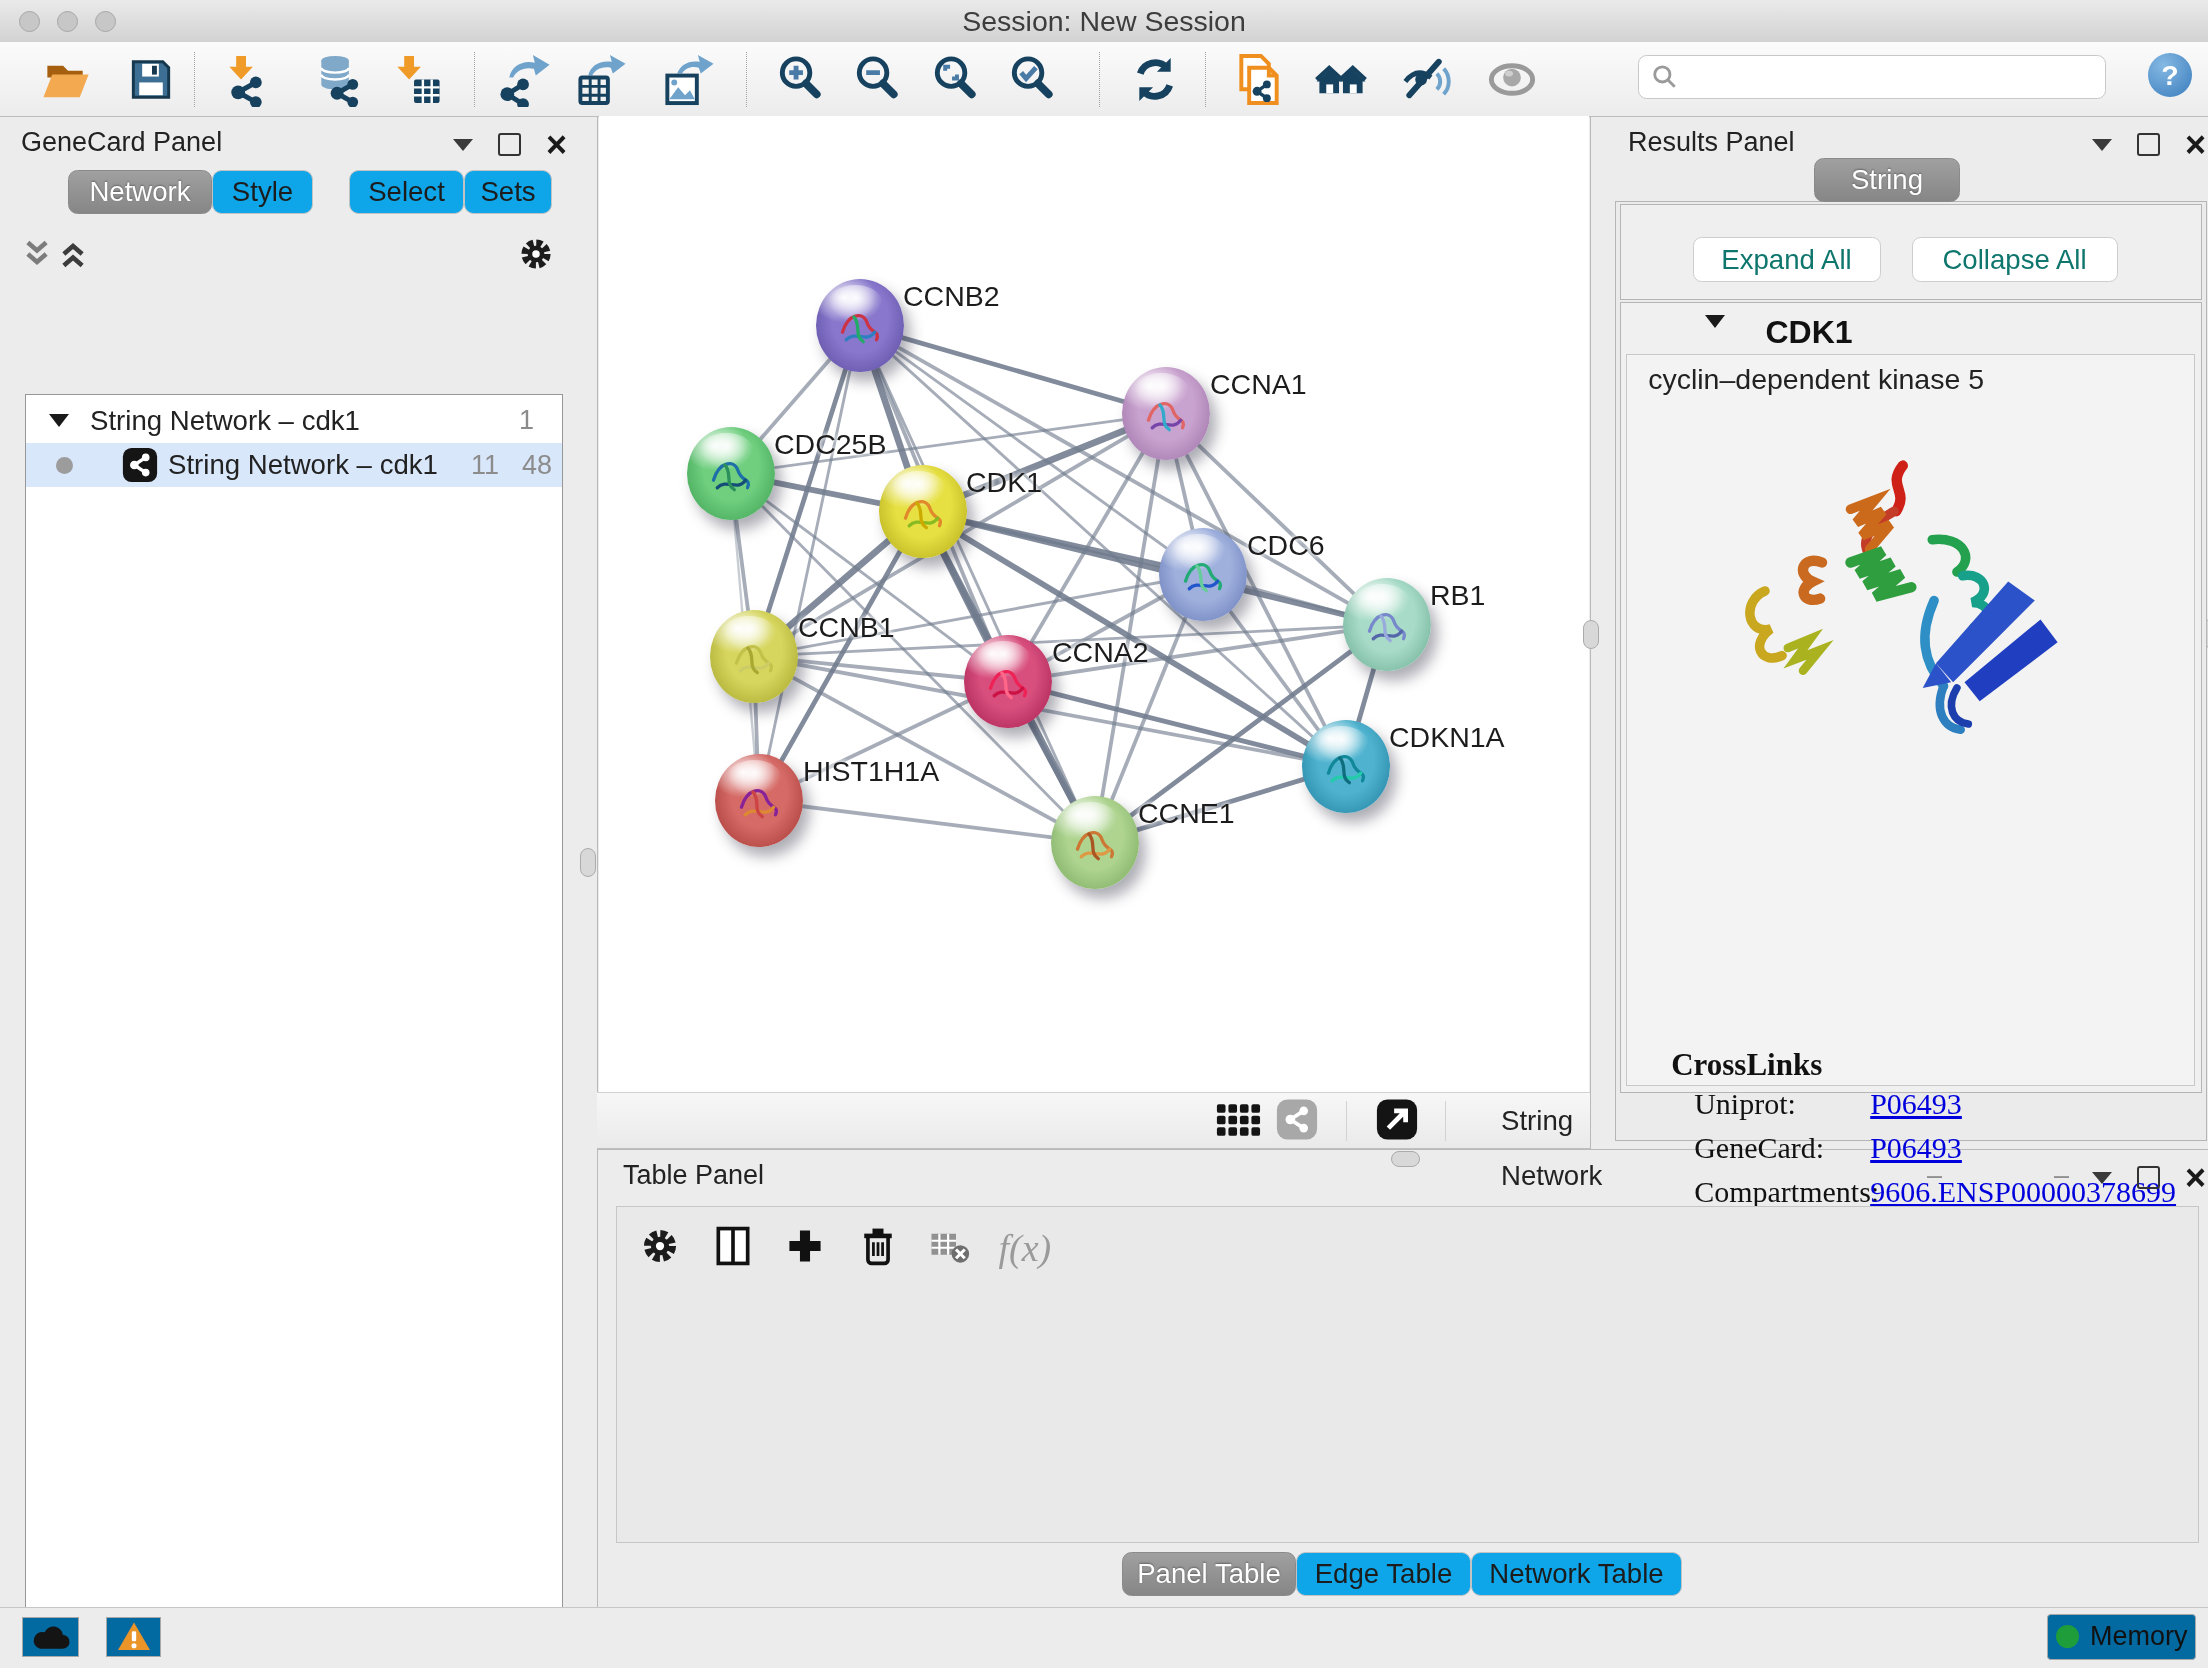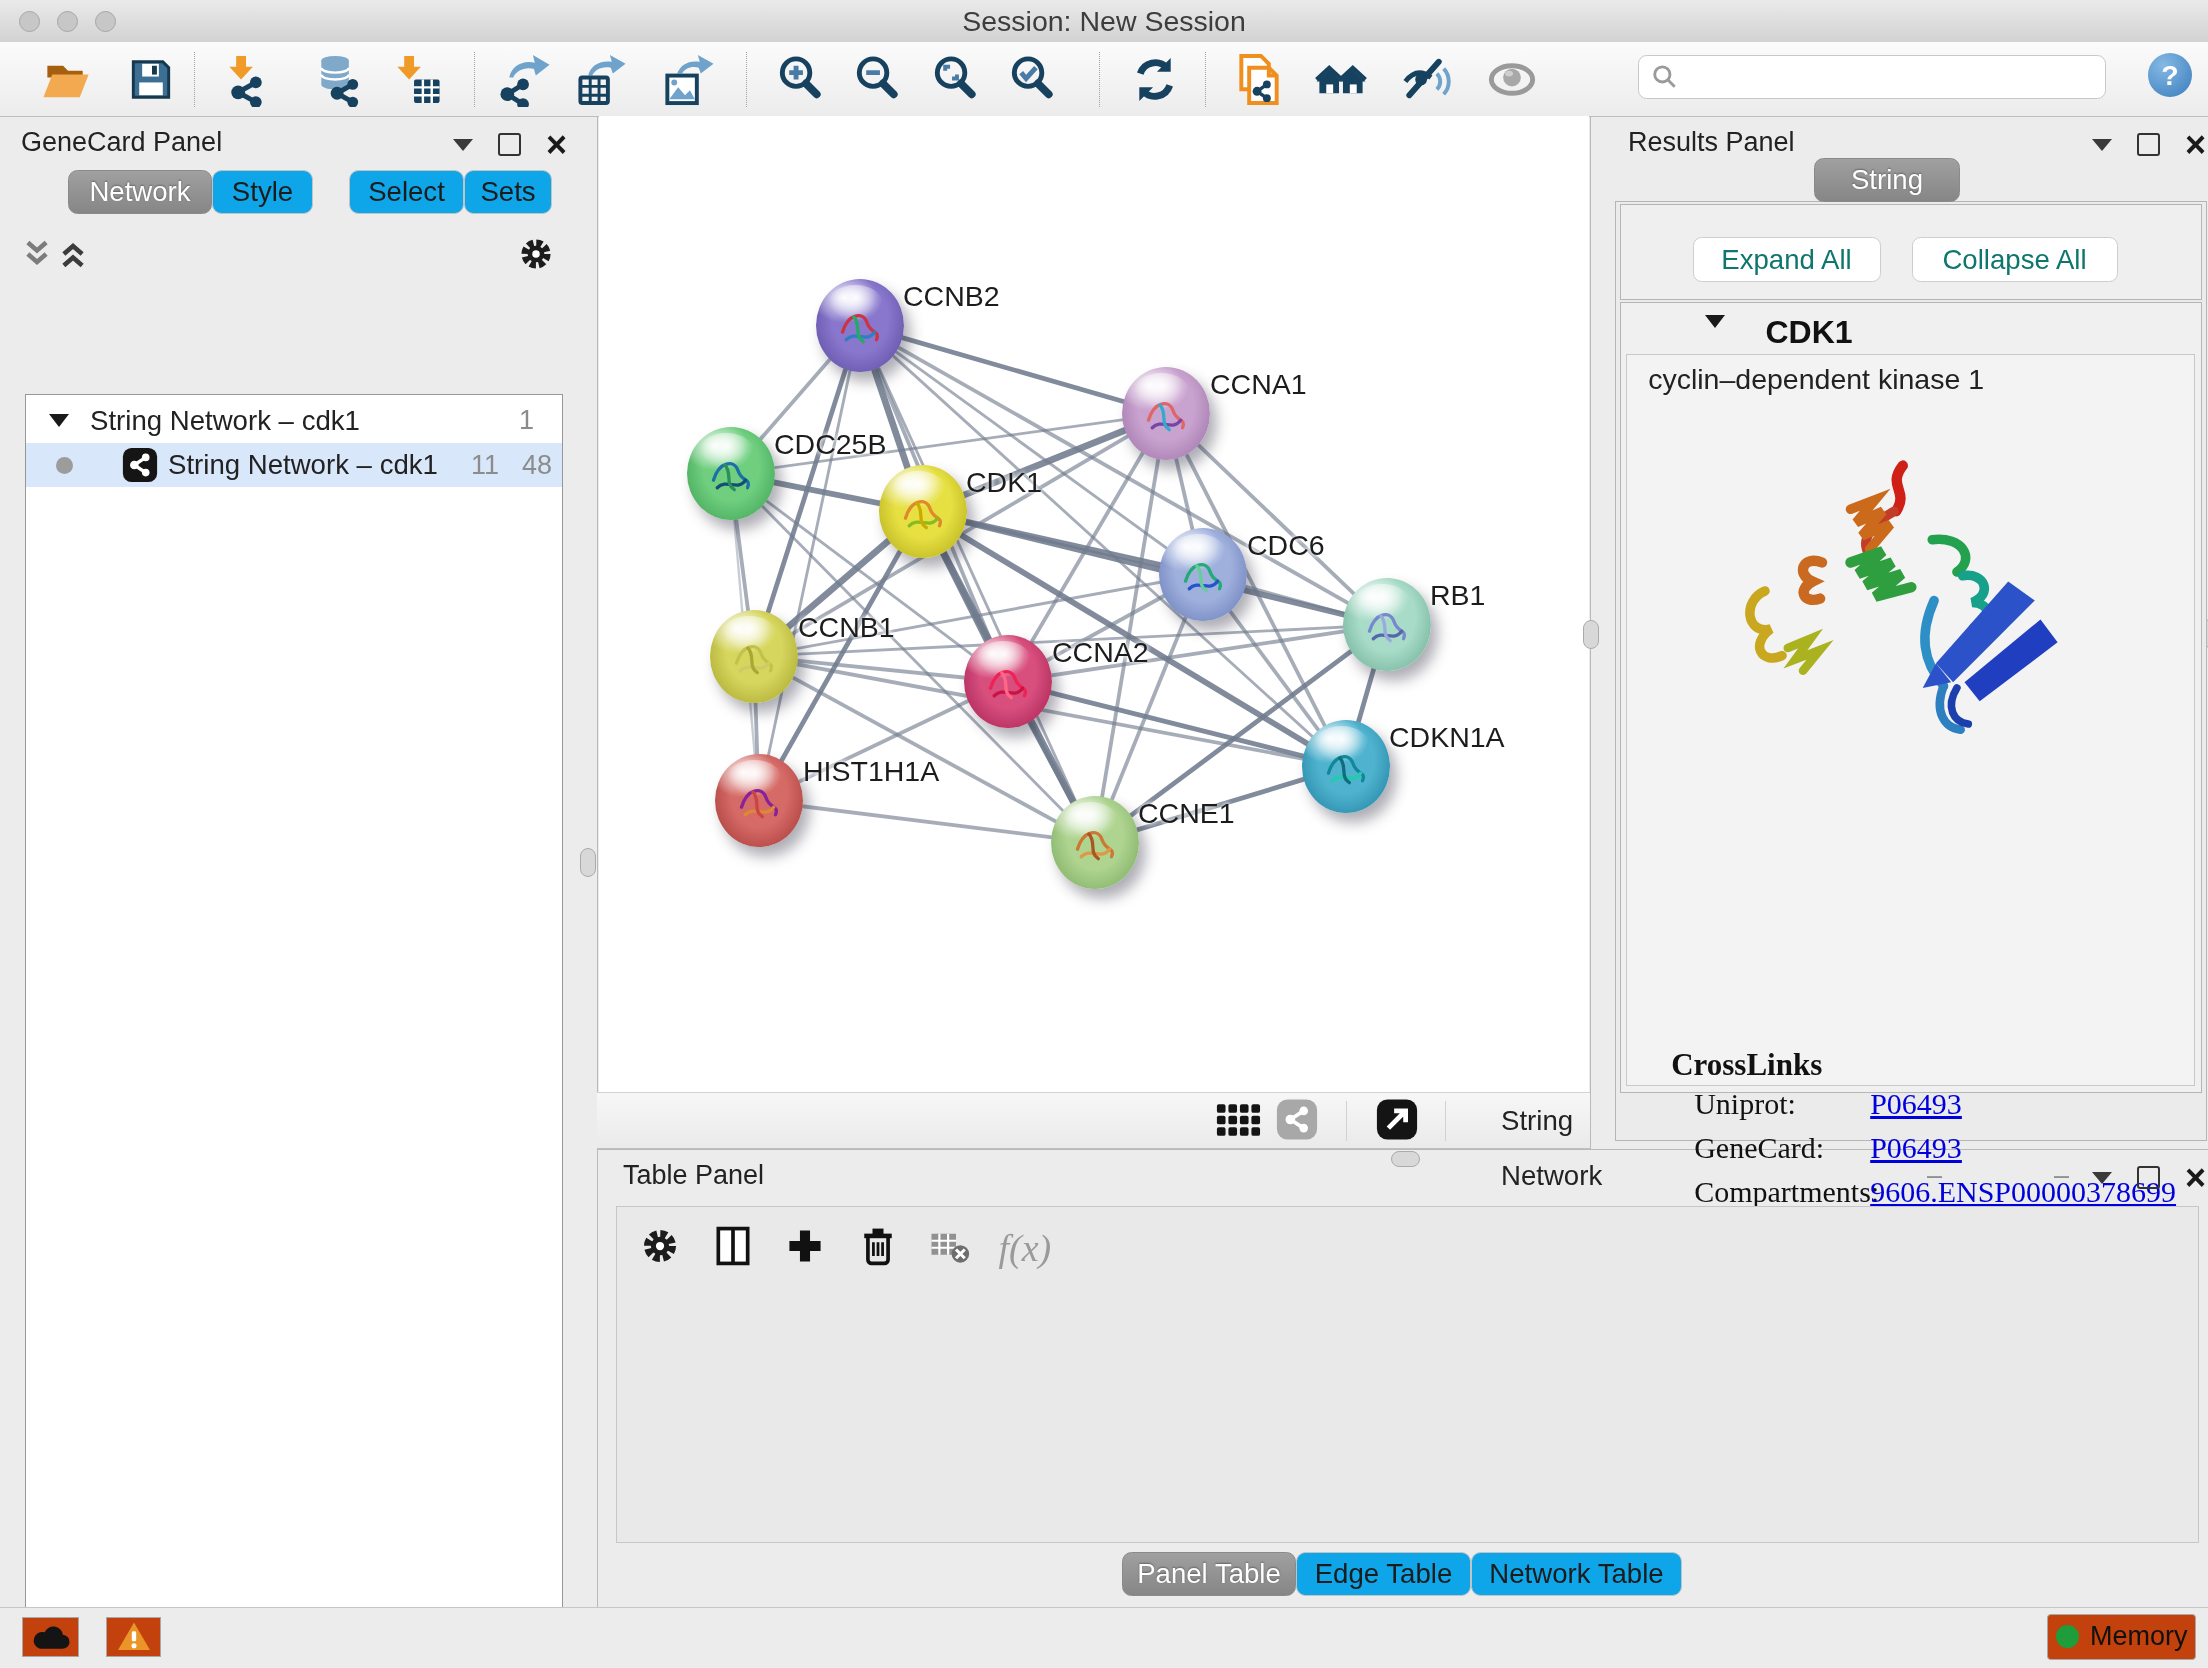--- a/index.html
+++ b/index.html
@@ -64,21 +64,21 @@
   .desc{font-size:28.5px;color:#222;}
   .serif{font-family:"Liberation Serif","DejaVu Serif",serif;}
   .xl-title{font-size:31px;font-weight:bold;color:#111;}
   .xl-row{position:absolute;font-size:30px;color:#111;}
   .xl-row a{color:#0000dd;text-decoration:underline;}
   
   .tp-box{left:616px;top:1206px;width:1581px;height:335px;background:#e9e9e9;border:1px solid #c6c6c6;position:absolute;}
   .fx{font-family:"Liberation Serif","DejaVu Serif",serif;font-style:italic;font-size:38px;color:#9a9a9a;}
   
   .statusbar{left:0;top:1607px;width:2208px;height:61px;border-top:1px solid #c6c6c6;background:#ececec;}
-  .sbtn{position:absolute;background:#c2410c;border:1.9px solid #a8a8a8;display:flex;align-items:center;justify-content:center;}
+  .sbtn{position:absolute;background:#0369a1;border:1.9px solid #a8a8a8;display:flex;align-items:center;justify-content:center;}
   .membtn{left:2047px;top:5.7px;width:147px;height:44px;border-radius:3.8px;gap:11.4px;font-size:27px;color:#111;}
   .memdot{width:23px;height:23px;border-radius:50%;background:#1f9d3a;}
 </style>
 </head>
 <body>
 
 <div class="abs titlebar">
   <div class="abs tlight" style="left:19px"></div>
   <div class="abs tlight" style="left:57px"></div>
   <div class="abs tlight" style="left:95px"></div>
@@ -513,21 +513,21 @@
   <div class="rbox" style="left:25px;top:85px;width:590px;height:938px;background:#ebebeb"></div>
   <div class="tabbtn active abs" style="left:224px;top:42px;width:146px">String</div>
   <div class="rbox" style="left:29.5px;top:88px;width:580px;height:94px;background:#efefef">
     <div class="rbtn" style="left:72px;top:32px;width:186px">Expand All</div>
     <div class="rbtn" style="left:291px;top:32px;width:204px">Collapse All</div>
   </div>
   <div class="rbox" style="left:29.5px;top:186px;width:580px;height:789px;background:#f0f0f0">
     <div class="abs" style="left:84px;top:25px"><span class="tri-down"></span></div>
     <div class="abs gene-h" style="left:145px;top:11.4px">CDK1</div>
     <div class="rbox" style="left:5.7px;top:51px;width:567px;height:730px;background:#f3f3f3;border-color:#c8c8c8">
-      <div class="abs desc" style="left:21px;top:7.6px">cyclin–dependent kinase 1</div>
+      <div class="abs desc" style="left:21px;top:7.6px">cyclin–dependent kinase 5</div>
 
       <svg class="abs" style="left:81px;top:84px" width="399" height="361" viewBox="0 0 420 360">
         <g fill="none" stroke-linecap="round">
           <path d="M205 18 C188 40 212 44 198 66" stroke="#cf2018" stroke-width="11"></path>
           <path d="M196 66 C170 80 160 98 170 112" stroke="#c23c28" stroke-width="10"></path>
           <path d="M150 64 l26 -10 -20 24 28 -12 -22 26 30 -12 -22 26" stroke="#cc6a1c" stroke-width="10"></path>
           <path d="M120 120 C100 112 92 132 110 140 C94 148 100 164 118 158" stroke="#c96a20" stroke-width="11"></path>
           <path d="M60 150 C36 160 40 196 66 190 C44 206 56 228 78 218" stroke="#c9a81f" stroke-width="10"></path>
           <path d="M84 210 l24 -10 -16 22 26 -10 -18 22" stroke="#aab31f" stroke-width="9"></path>
           <path d="M150 120 l34 -12 -26 24 36 -12 -28 24 38 -12 -28 24 38 -10" stroke="#2f9e3f" stroke-width="11"></path>

